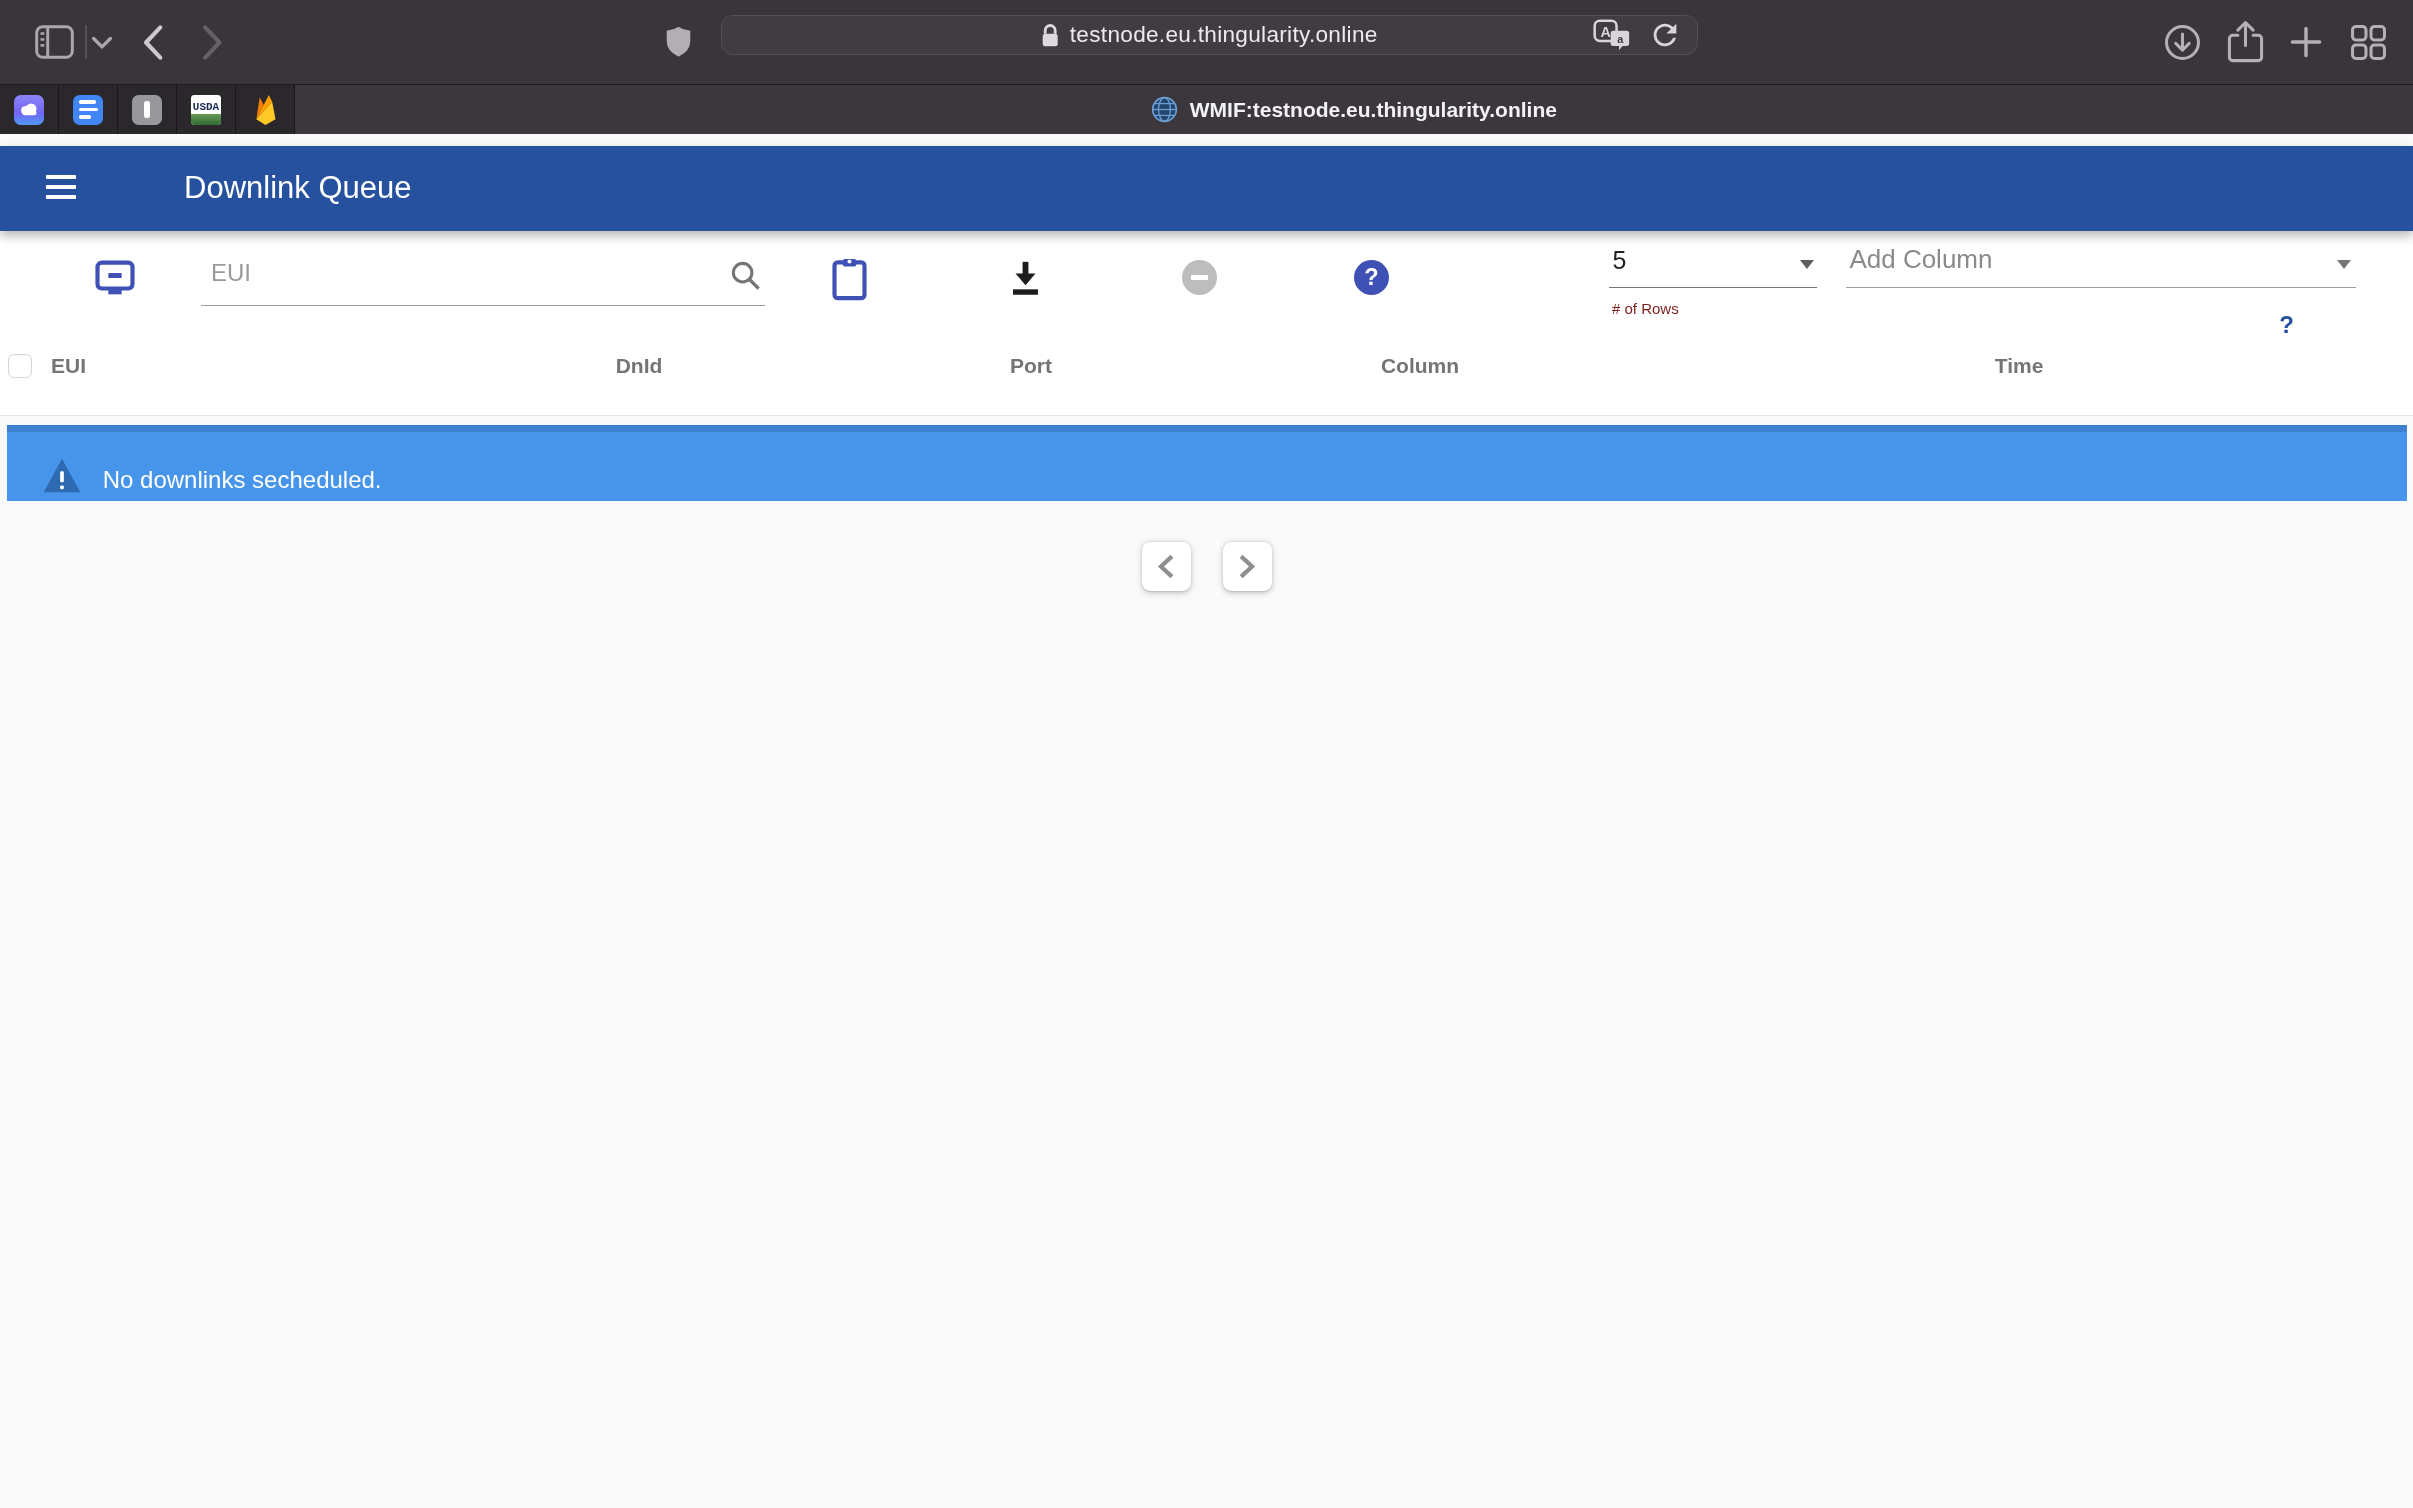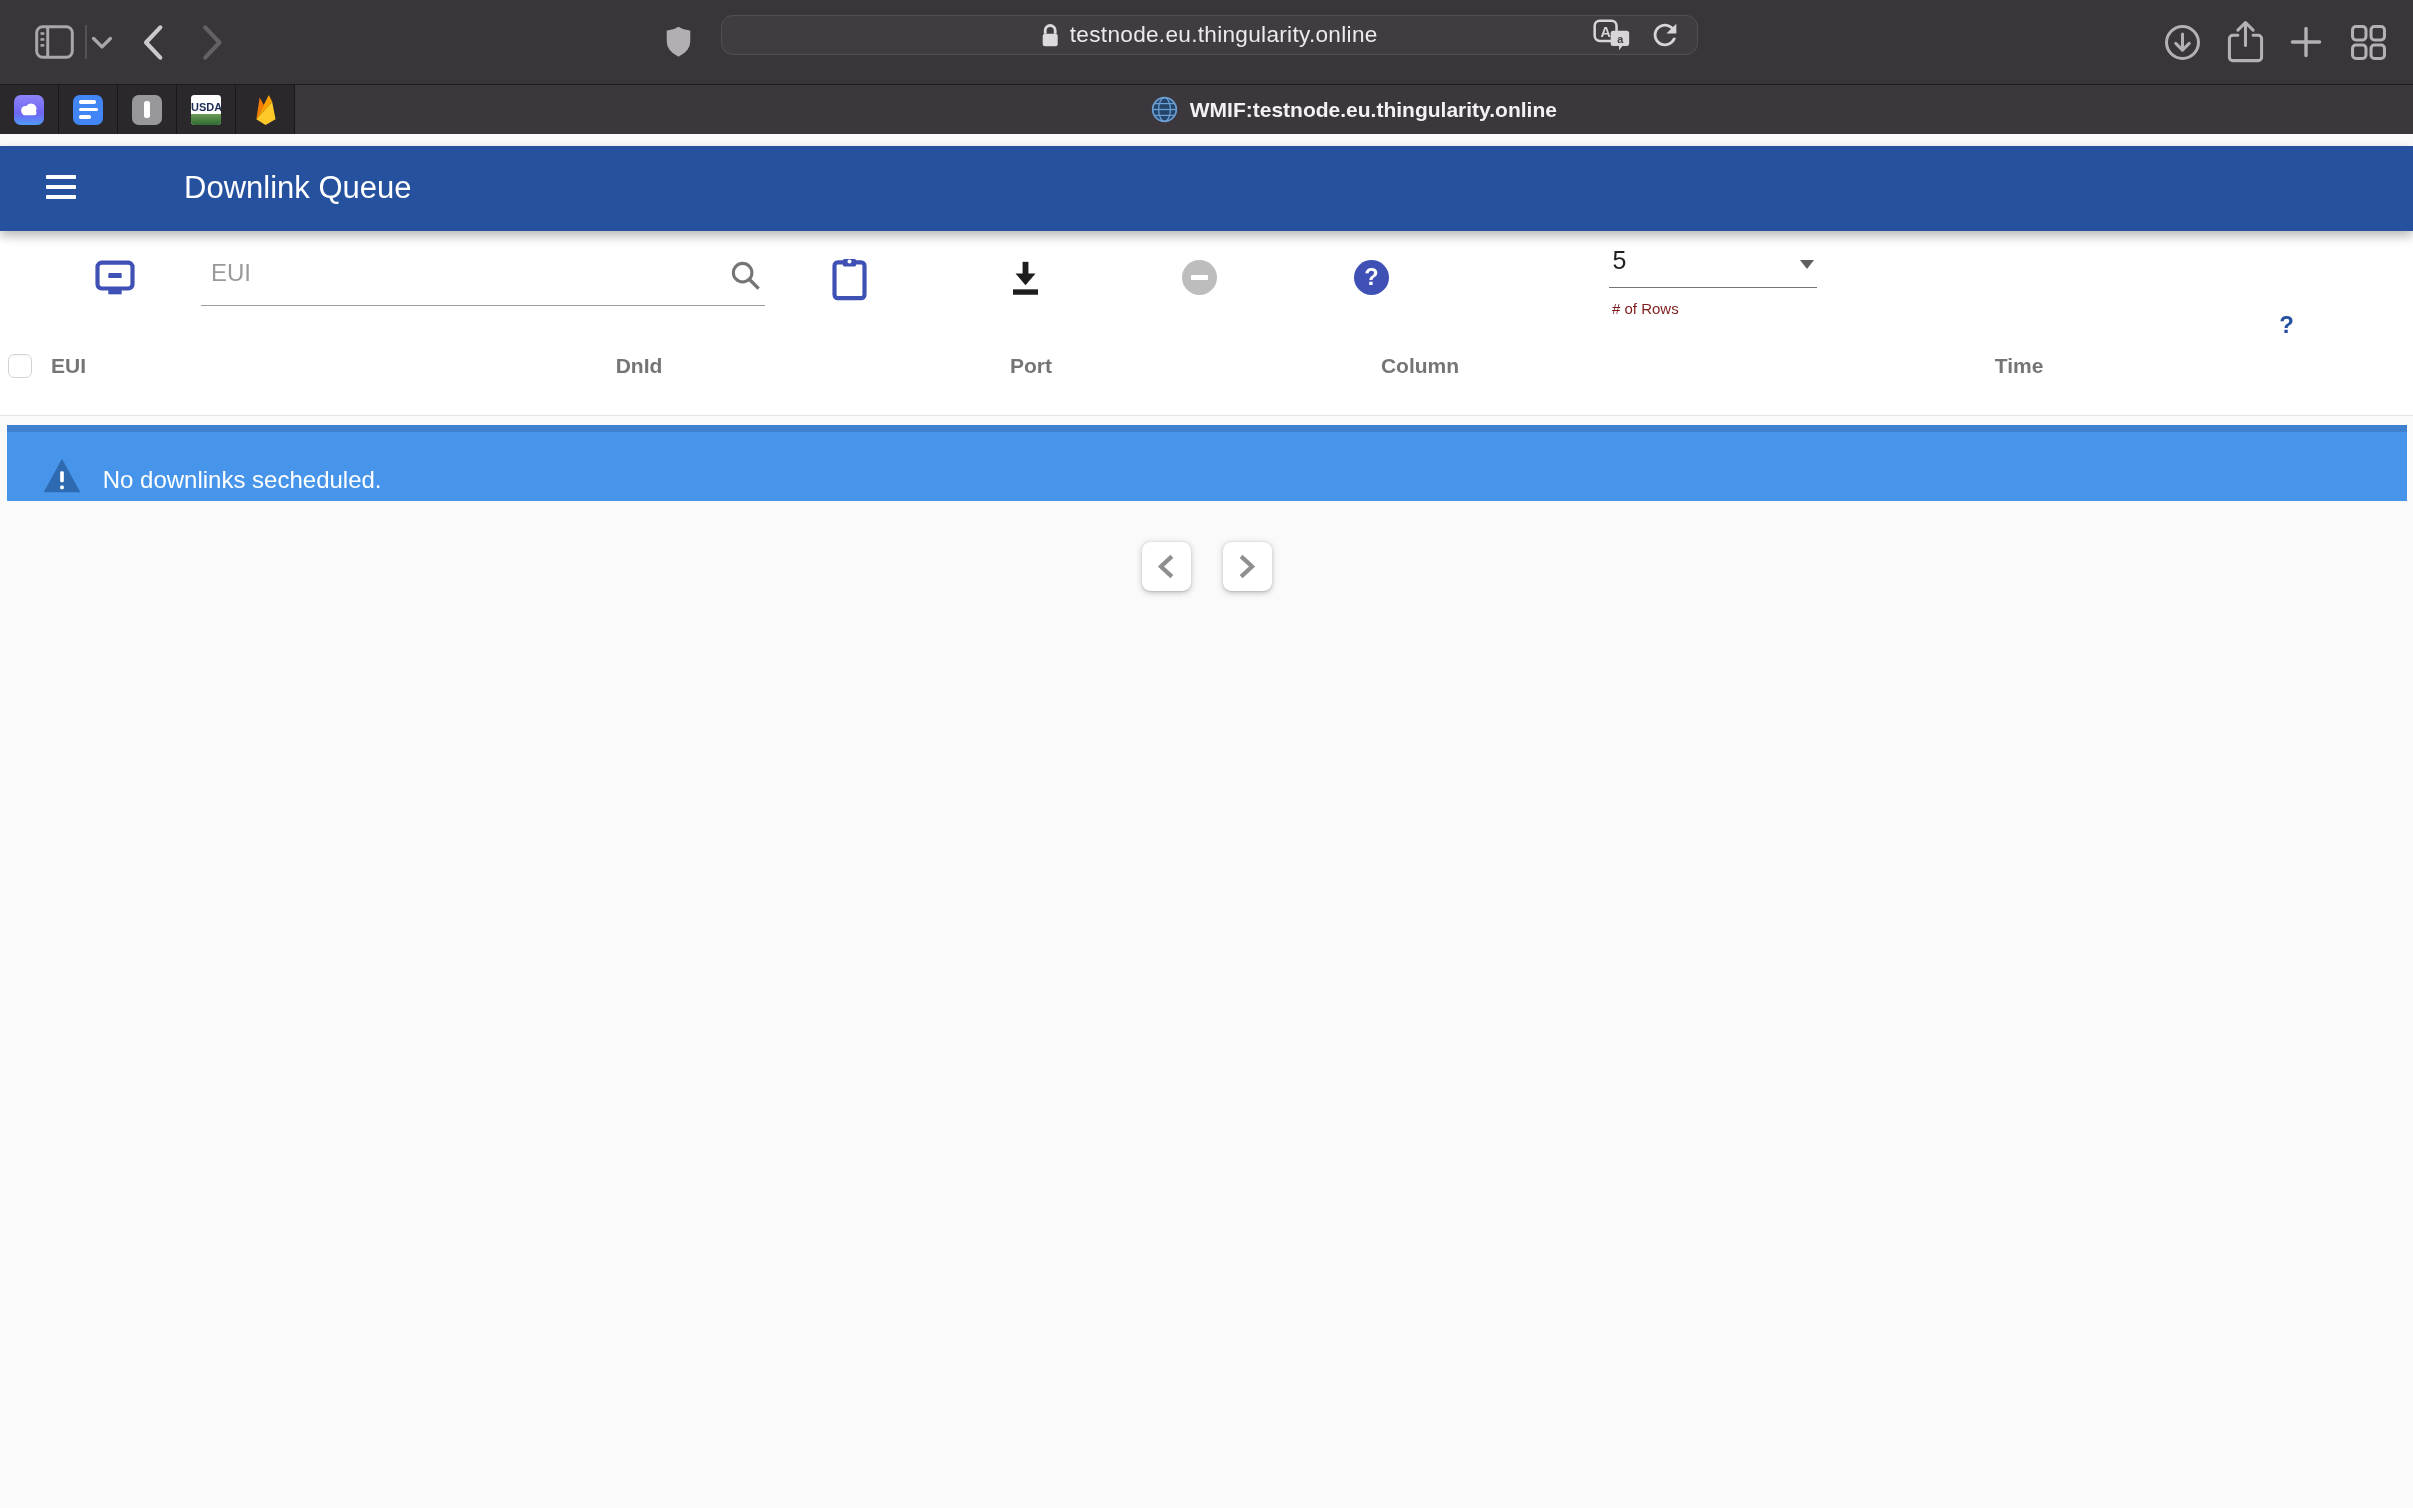--- a/index.html
+++ b/index.html
@@ -45,21 +45,21 @@
   .fav-icloud { background: linear-gradient(180deg,#8d83f8 0%,#6f66f2 62%,#4f9bf7 100%);
     display:flex;align-items:center;justify-content:center; }
   .fav-docs { background: #4285f4; display:flex; flex-direction:column; justify-content:center; gap:4.2px; padding-left:5.9px; }
   .fav-docs i { display:block; height:3.4px; background:#fff; border-radius:1.7px; }
   .fav-docs i:nth-child(1){ width:17px; } .fav-docs i:nth-child(2){ width:19px; } .fav-docs i:nth-child(3){ width:12.6px; }
   .fav-grey { background: #98979c; display:flex; align-items:center; justify-content:center; }
   .fav-grey i { display:block; width:5.9px; height:17px; background:#fff; border-radius:2.5px; }
   .fav-usda { background: #fff; border-radius:3.4px; }
   .fav-usda .usda-word {
     position:absolute; top:6px; left:0; right:0; text-align:center;
-    font-family:Liberation Sans, sans-serif; font-weight:bold; font-size:11px; color:#1c2d55; letter-spacing:0;
+    font-family:Liberation Mono, monospace; font-weight:bold; font-size:11px; color:#1c2d55; letter-spacing:0;
   }
   .fav-usda .usda-field {
     position:absolute; bottom:0; left:0; right:0; height:11px;
     background: linear-gradient(180deg,#6a9a55 0%,#2f6b33 100%);
   }
   .active-tab {
     flex: 1; height: 100%; background: #3b373c;
     display: flex; align-items: center; justify-content: center; gap: 11.7px;
   }
   .tab-title { color: #f2f1f3; font-size: 21px; font-weight: bold; }
@@ -328,20 +328,24 @@
       <i></i>
     </div>
   <div class="q-circle"></div>
 
   <div class="rows-select">
     <span class="rows-value">5</span>
     <span class="caret caret-dark"></span>
   </div>
   <span class="rows-caption"># of Rows</span>
 
+  <div class="addcol-select">
+    <span class="addcol-label">Add Column</span>
+    <span class="caret caret-grey"></span>
+  </div>
 </div>
 
 <div class="table-header">
   <div class="row-checkbox"></div>
   <span class="col-label col-eui">EUI</span>
   <span class="col-label col-dnid">DnId</span>
   <span class="col-label col-port">Port</span>
   <span class="col-label col-payload">Column</span>
   <span class="col-label col-time">Time</span>
 </div>

